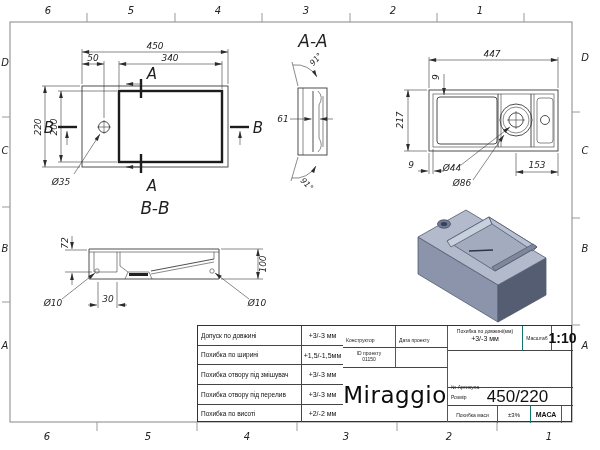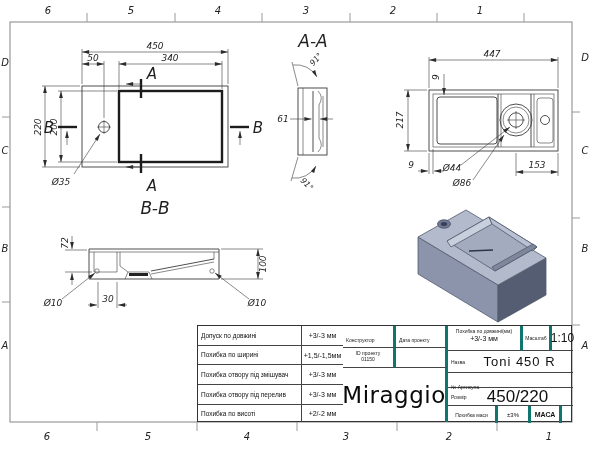--- a/index.html
+++ b/index.html
@@ -16,21 +16,21 @@
   text{fill:#1f1f1f;}
   .d{font:italic 9px "DejaVu Sans",sans-serif;}
   .dsm{font:italic 8px "DejaVu Sans",sans-serif;}
   .sec{font:italic 15px "DejaVu Sans",sans-serif;}
   .vtitle{font:italic 17px "DejaVu Sans",sans-serif;}
   
   .zl{position:absolute;transform:translate(-50%,-50%);font:italic 10px "DejaVu Sans",sans-serif;color:#222;}
   
   .tb{position:absolute;left:197px;top:325px;width:375px;height:97px;background:#fff;
       border:1px solid #333;box-sizing:border-box;font-family:"Liberation Sans",sans-serif;color:#111;}
-  .cell{position:absolute;box-sizing:border-box;border-right:3px solid #0f766e;border-bottom:1px solid #444;}
+  .cell{position:absolute;box-sizing:border-box;border-right:1px solid #0f766e;border-bottom:1px solid #444;}
   .noR{border-right:none;} .noB{border-bottom:none;}
   .tolrow{position:absolute;left:0;width:145px;height:20px;box-sizing:border-box;border-bottom:1px solid #444;display:flex;}
   .tollab{width:104px;box-sizing:border-box;border-right:1px solid #444;padding:1px 2px 0 3px;
           font-size:6.5px;line-height:1.25;display:flex;align-items:center;}
   .tolval{width:41px;display:flex;align-items:center;justify-content:center;font-size:7px;}
   .tiny{font-size:5px;color:#222;}
   .ctr{display:flex;align-items:center;justify-content:center;}
   .logo{font-family:"DejaVu Sans",sans-serif;font-size:23px;letter-spacing:0.5px;color:#0a0a0a;}
 </style>
 </head>
@@ -302,26 +302,22 @@
       <span class="logo">Miraggio</span>
     </div>
 
     <div class="cell" style="left:250px;top:0;width:75px;height:25px;text-align:center;padding-top:2px">
       <div class="tiny">Похибка по довжині(мм)</div>
       <div style="font-size:7px;margin-top:1px">+3/-3 мм</div>
     </div>
     <div class="cell ctr" style="left:325px;top:0;width:29px;height:25px">
       <span class="tiny">Масштаб</span>
     </div>
-    <div class="cell ctr noR" style="left:354px;top:0;width:21px;height:25px;font-size:12px;font-weight:400">
+    <div class="cell ctr noR" style="left:354px;top:0;width:21px;height:25px;font-size:14px;font-weight:700">
       <span>1:10</span>
-    </div>
-    <div class="cell noR" style="left:250px;top:25px;width:125px;height:22px">
-      <span class="tiny" style="position:absolute;left:3px;top:8px">Назва</span>
-      <div class="ctr" style="height:100%;padding-left:18px;font-size:13px;letter-spacing:1px">Toni 450 R</div>
     </div>
     <div class="cell noR" style="left:250px;top:47px;width:125px;height:15px;padding:2px 0 0 3px">
       <span class="tiny">№ Артикула</span>
     </div>
     <div class="cell noR" style="left:250px;top:62px;width:125px;height:18px">
       <span class="tiny" style="position:absolute;left:3px;top:6px">Розмір</span>
       <div class="ctr" style="height:100%;padding-left:14px;font-size:17px">450/220</div>
     </div>
     <div class="cell ctr noB" style="left:250px;top:80px;width:50px;height:17px">
       <span class="tiny">Похибка маси</span>

